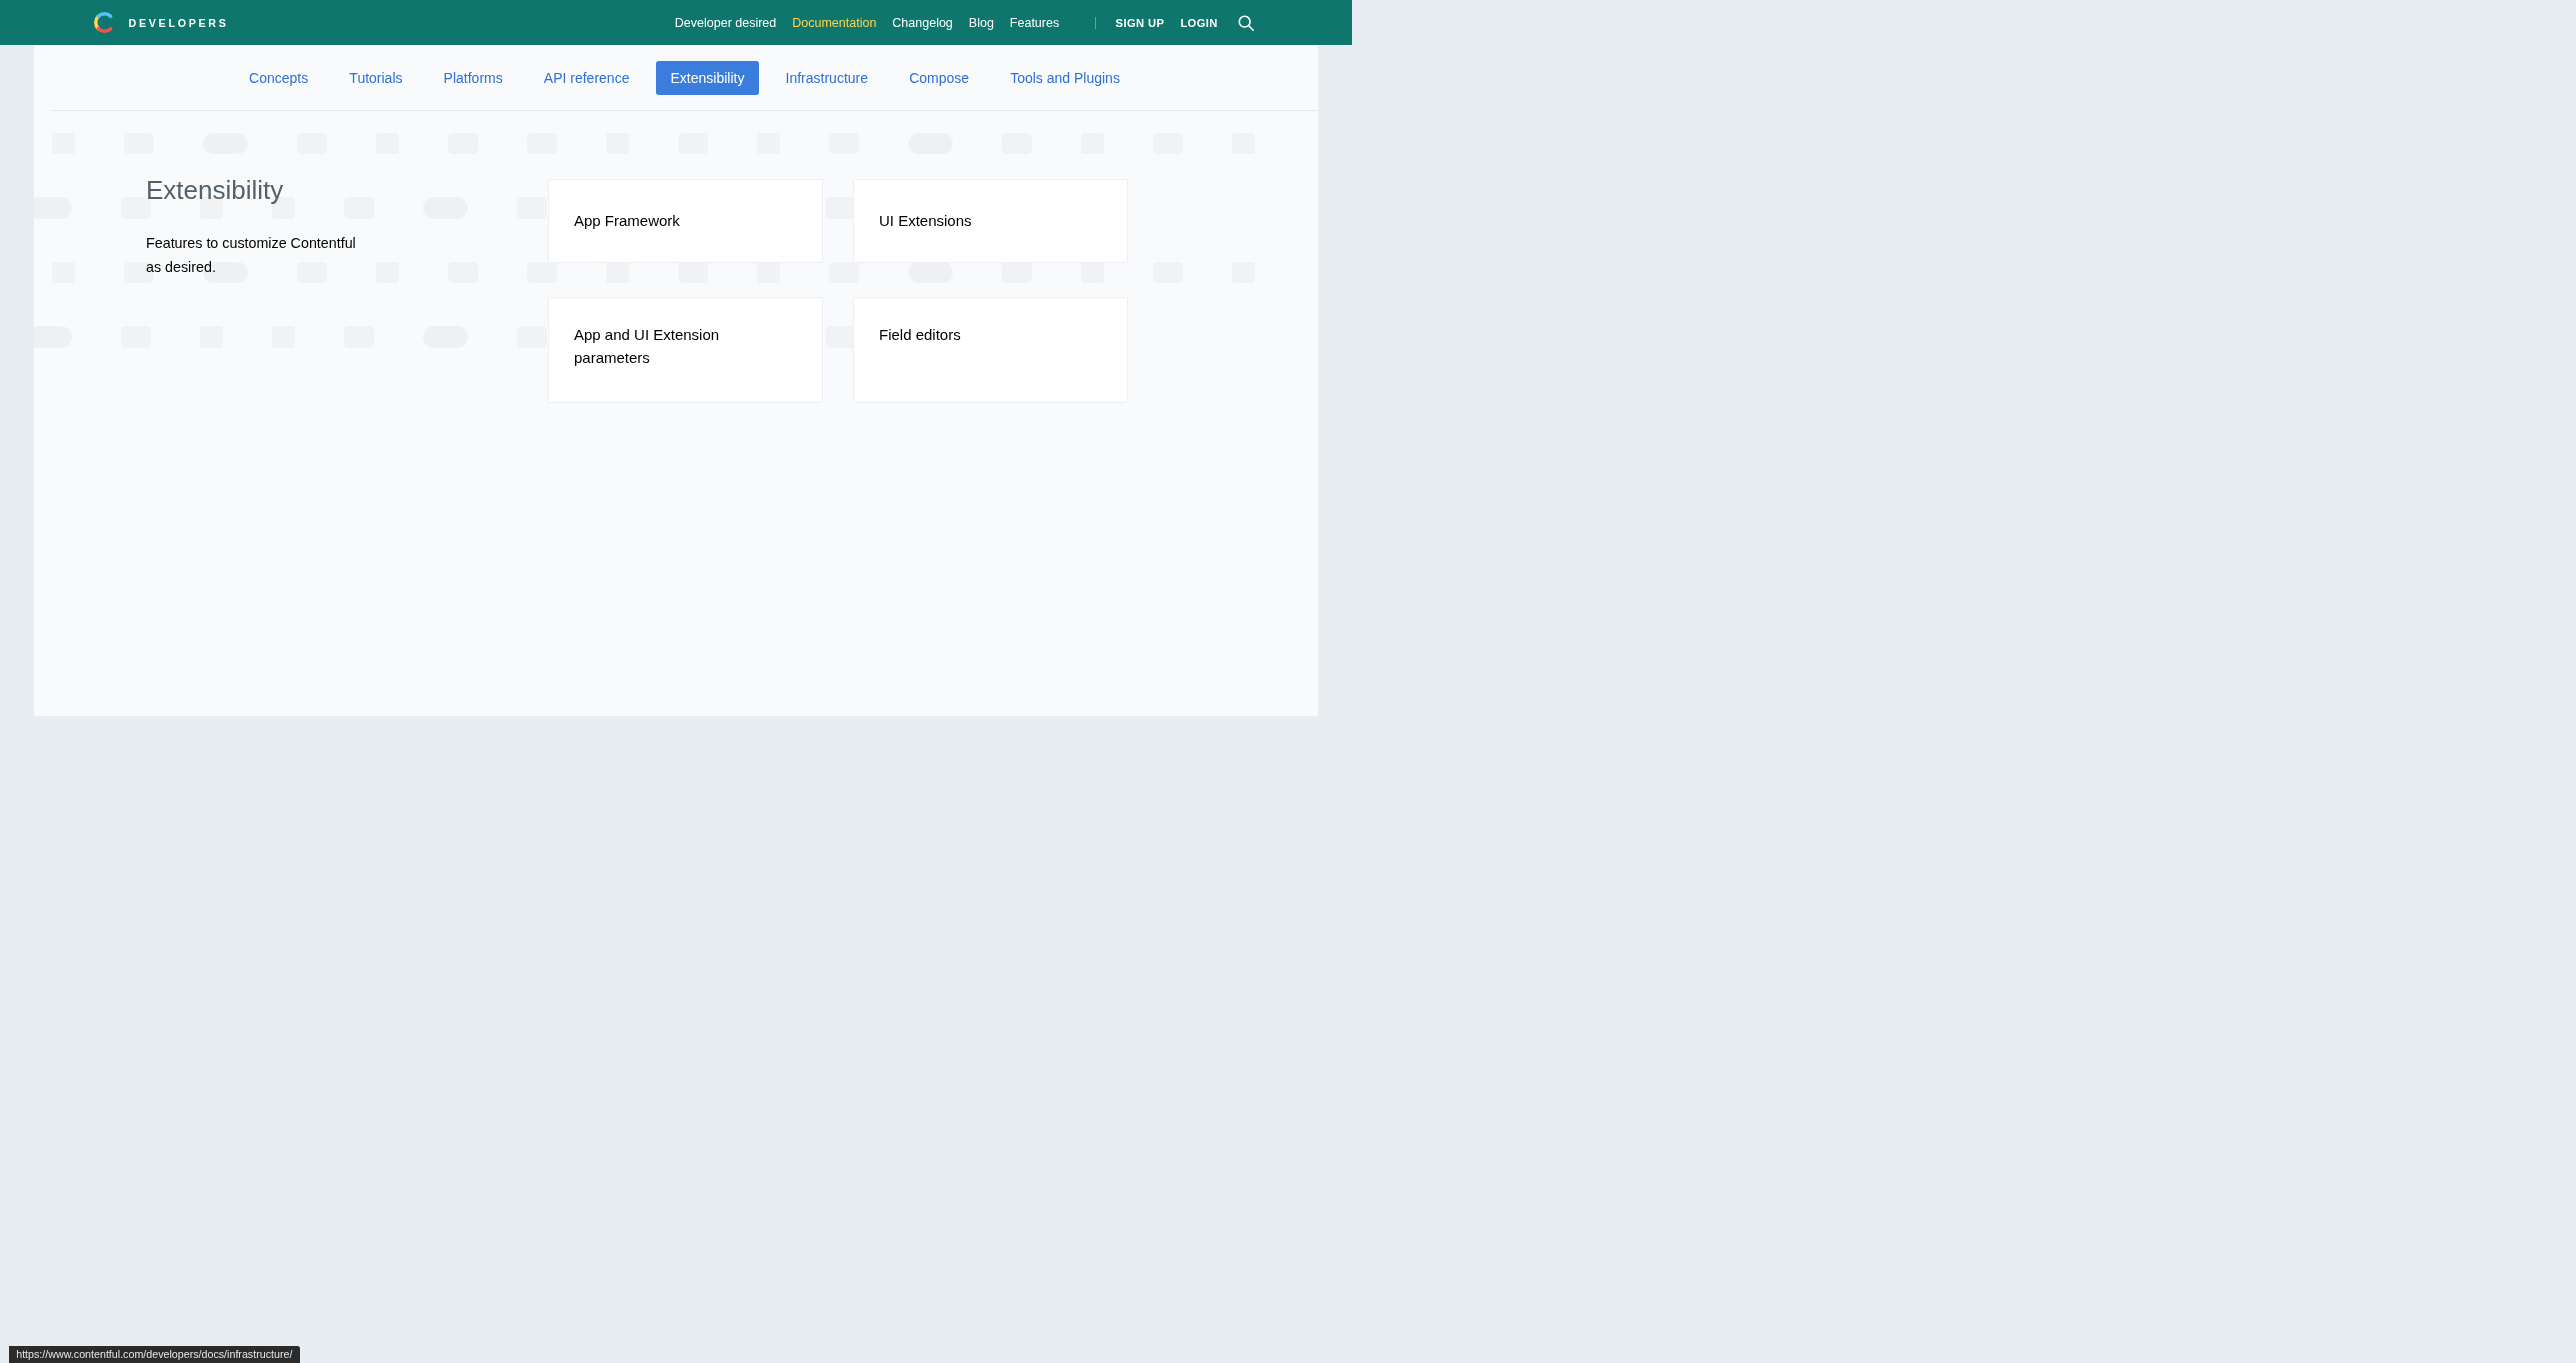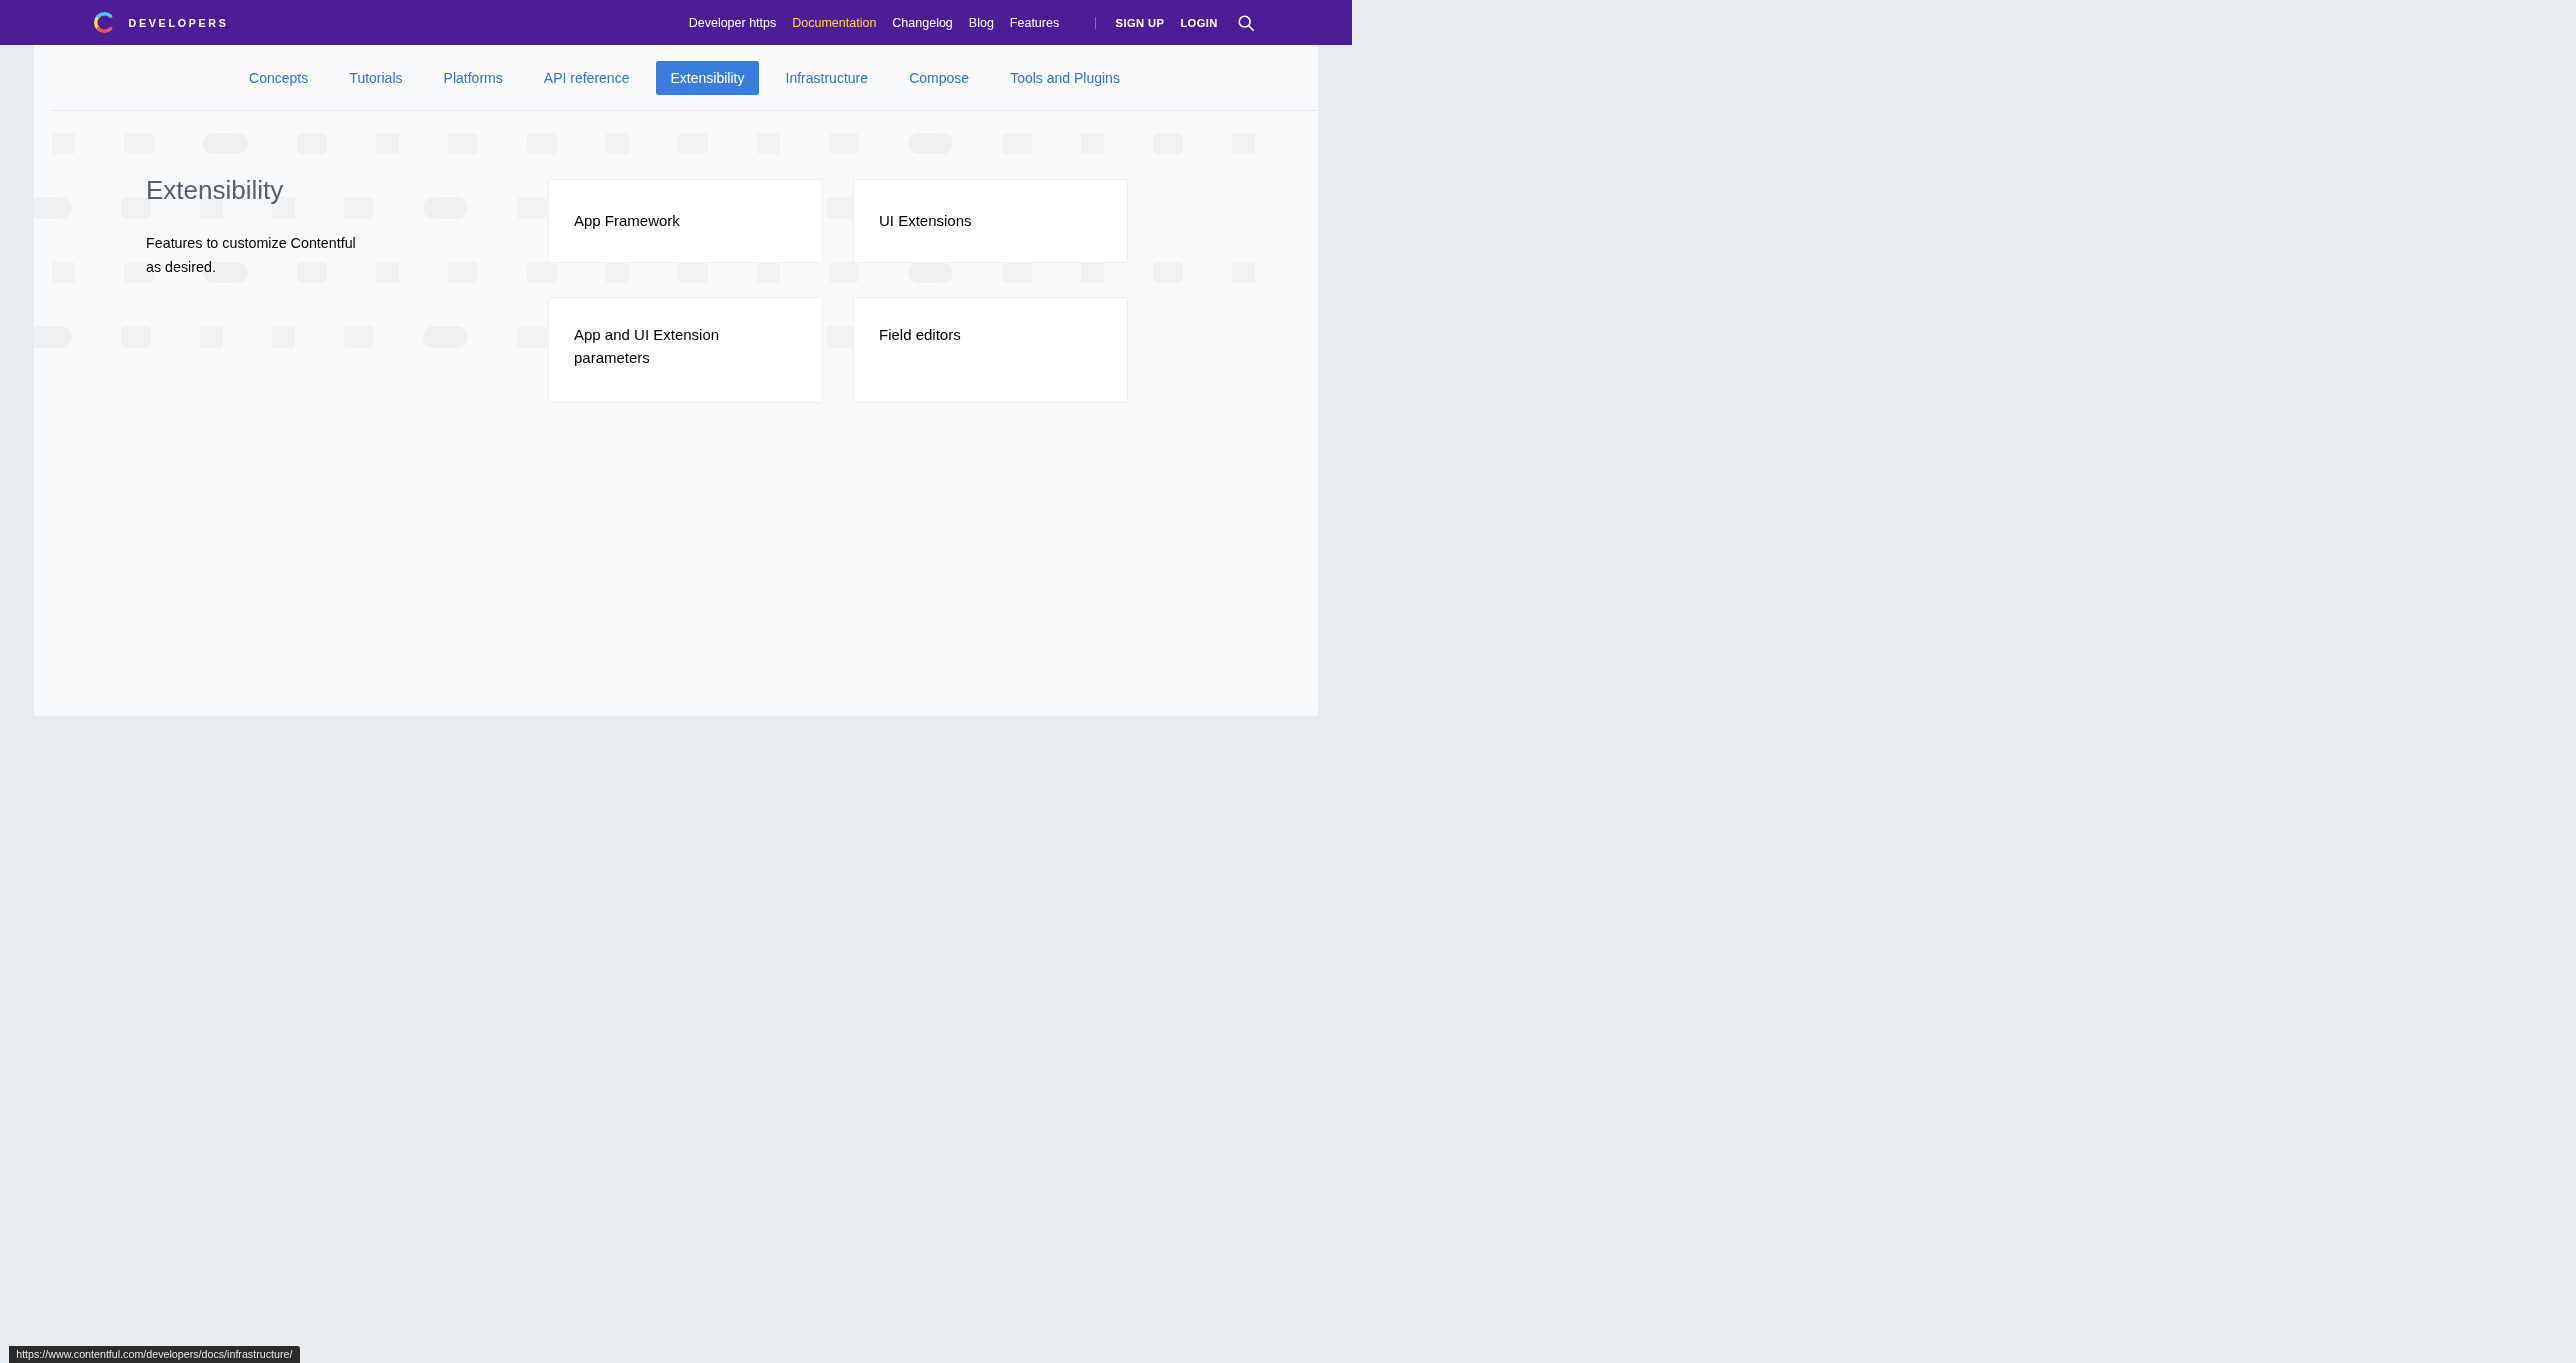--- a/index.html
+++ b/index.html
@@ -8,21 +8,21 @@
     background: #e8edf2;
     color: #2a3039;
     width: 1352px;
     height: 716px;
     overflow: hidden;
     position: relative;
   }
 
   
   .topbar {
-    background: #4c1d95;
+    background: #0f766e;
     height: 45px;
     display: flex;
     align-items: center;
     padding: 0 0 0 93px;
     position: relative;
     z-index: 10;
   }
   .logo-block {
     display: flex;
     align-items: center;
@@ -210,21 +210,21 @@
   <div class="logo-block">
     <svg class="logo-icon" width="23" height="23" viewBox="0 0 26 26">
       <path d="M6 20 A10 10 0 0 1 6 6" fill="none" stroke="#ffd54f" stroke-width="4" stroke-linecap="round"></path>
       <path d="M6 6 A10 10 0 0 1 20 6" fill="none" stroke="#4fc3f7" stroke-width="4" stroke-linecap="round"></path>
       <path d="M6 20 A10 10 0 0 0 20 20" fill="none" stroke="#ef5350" stroke-width="4" stroke-linecap="round"></path>
     </svg>
     <span class="logo-text">DEVELOPERS</span>
   </div>
 
   <nav class="top-nav">
-    <a>Developer https</a>
+    <a>Developer desired</a>
     <a class="active">Documentation</a>
     <a>Changelog</a>
     <a>Blog</a>
     <a>Features</a>
 
     <div class="top-actions">
       <a>SIGN UP</a>
       <a>LOGIN</a>
     </div>
 

